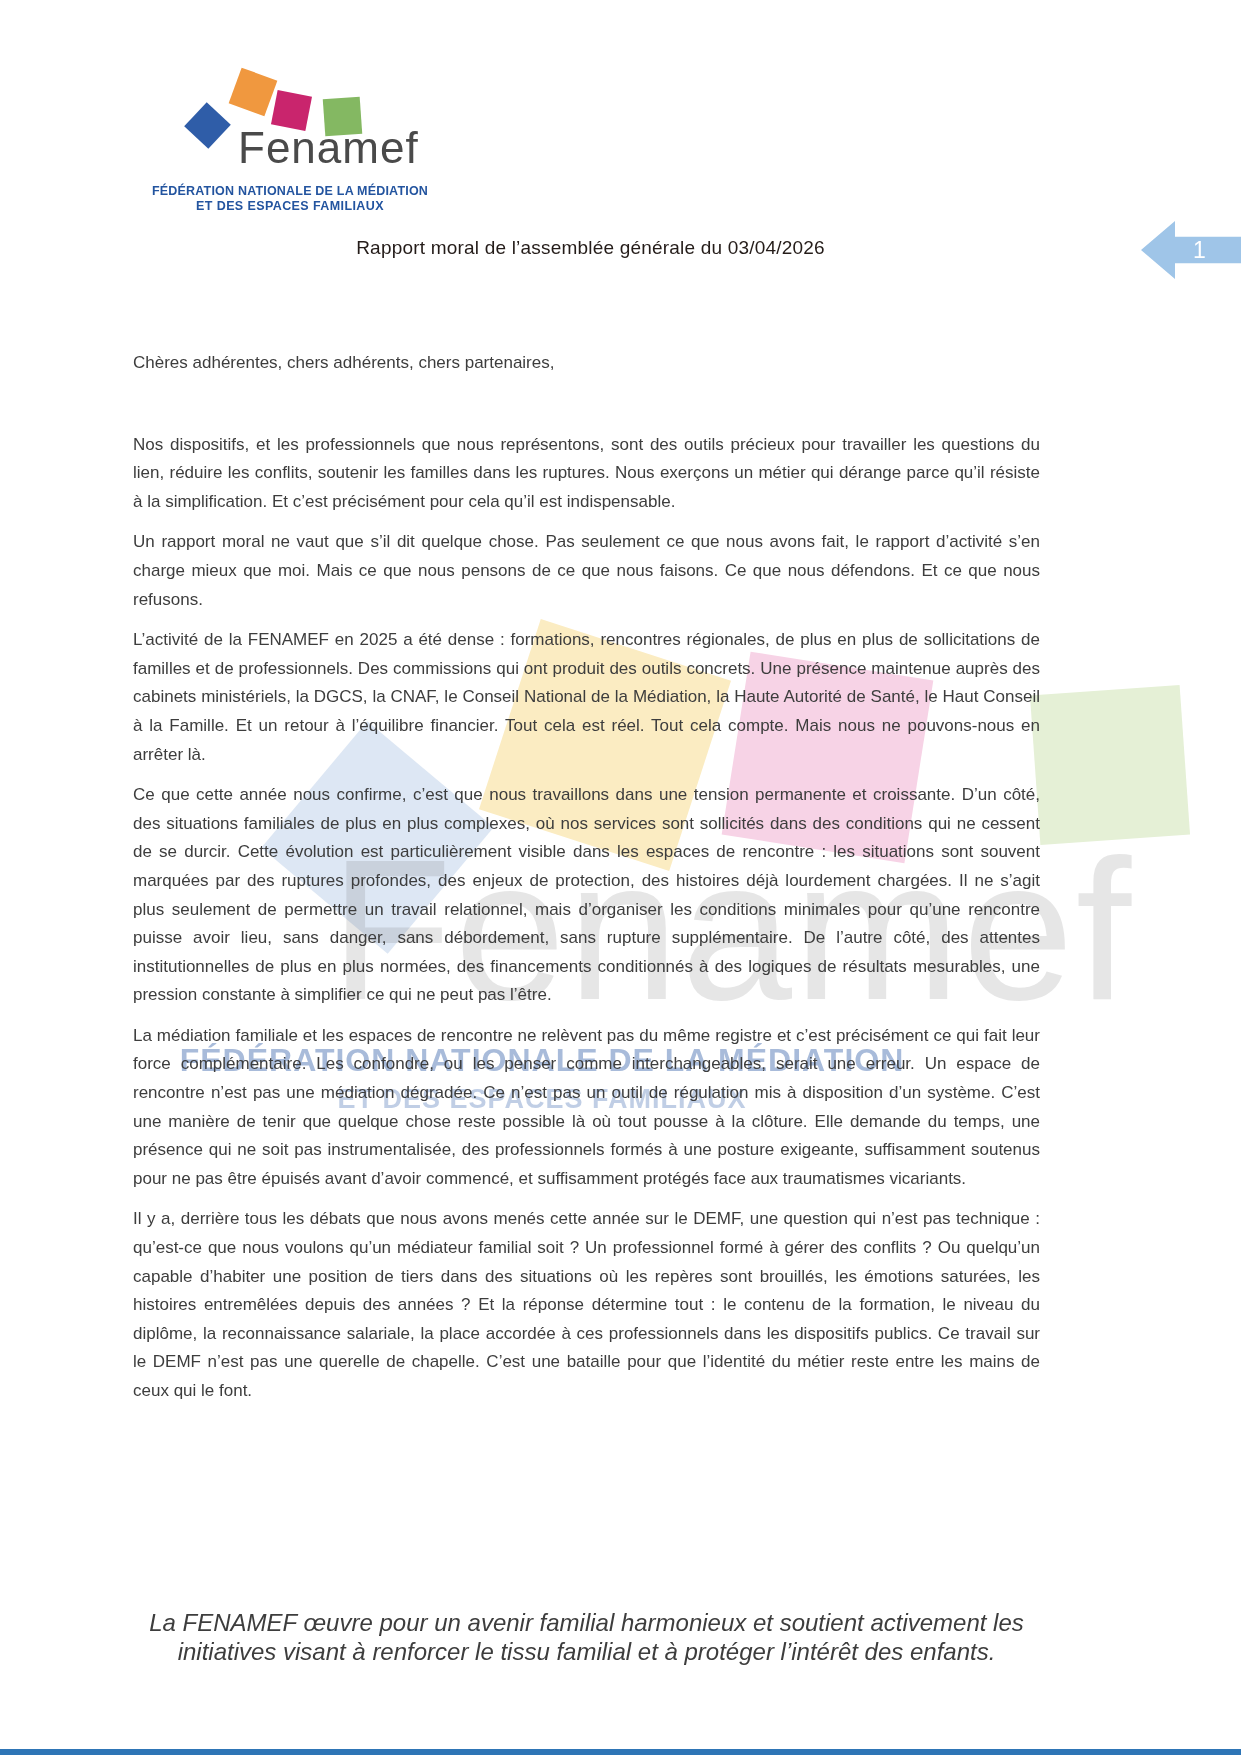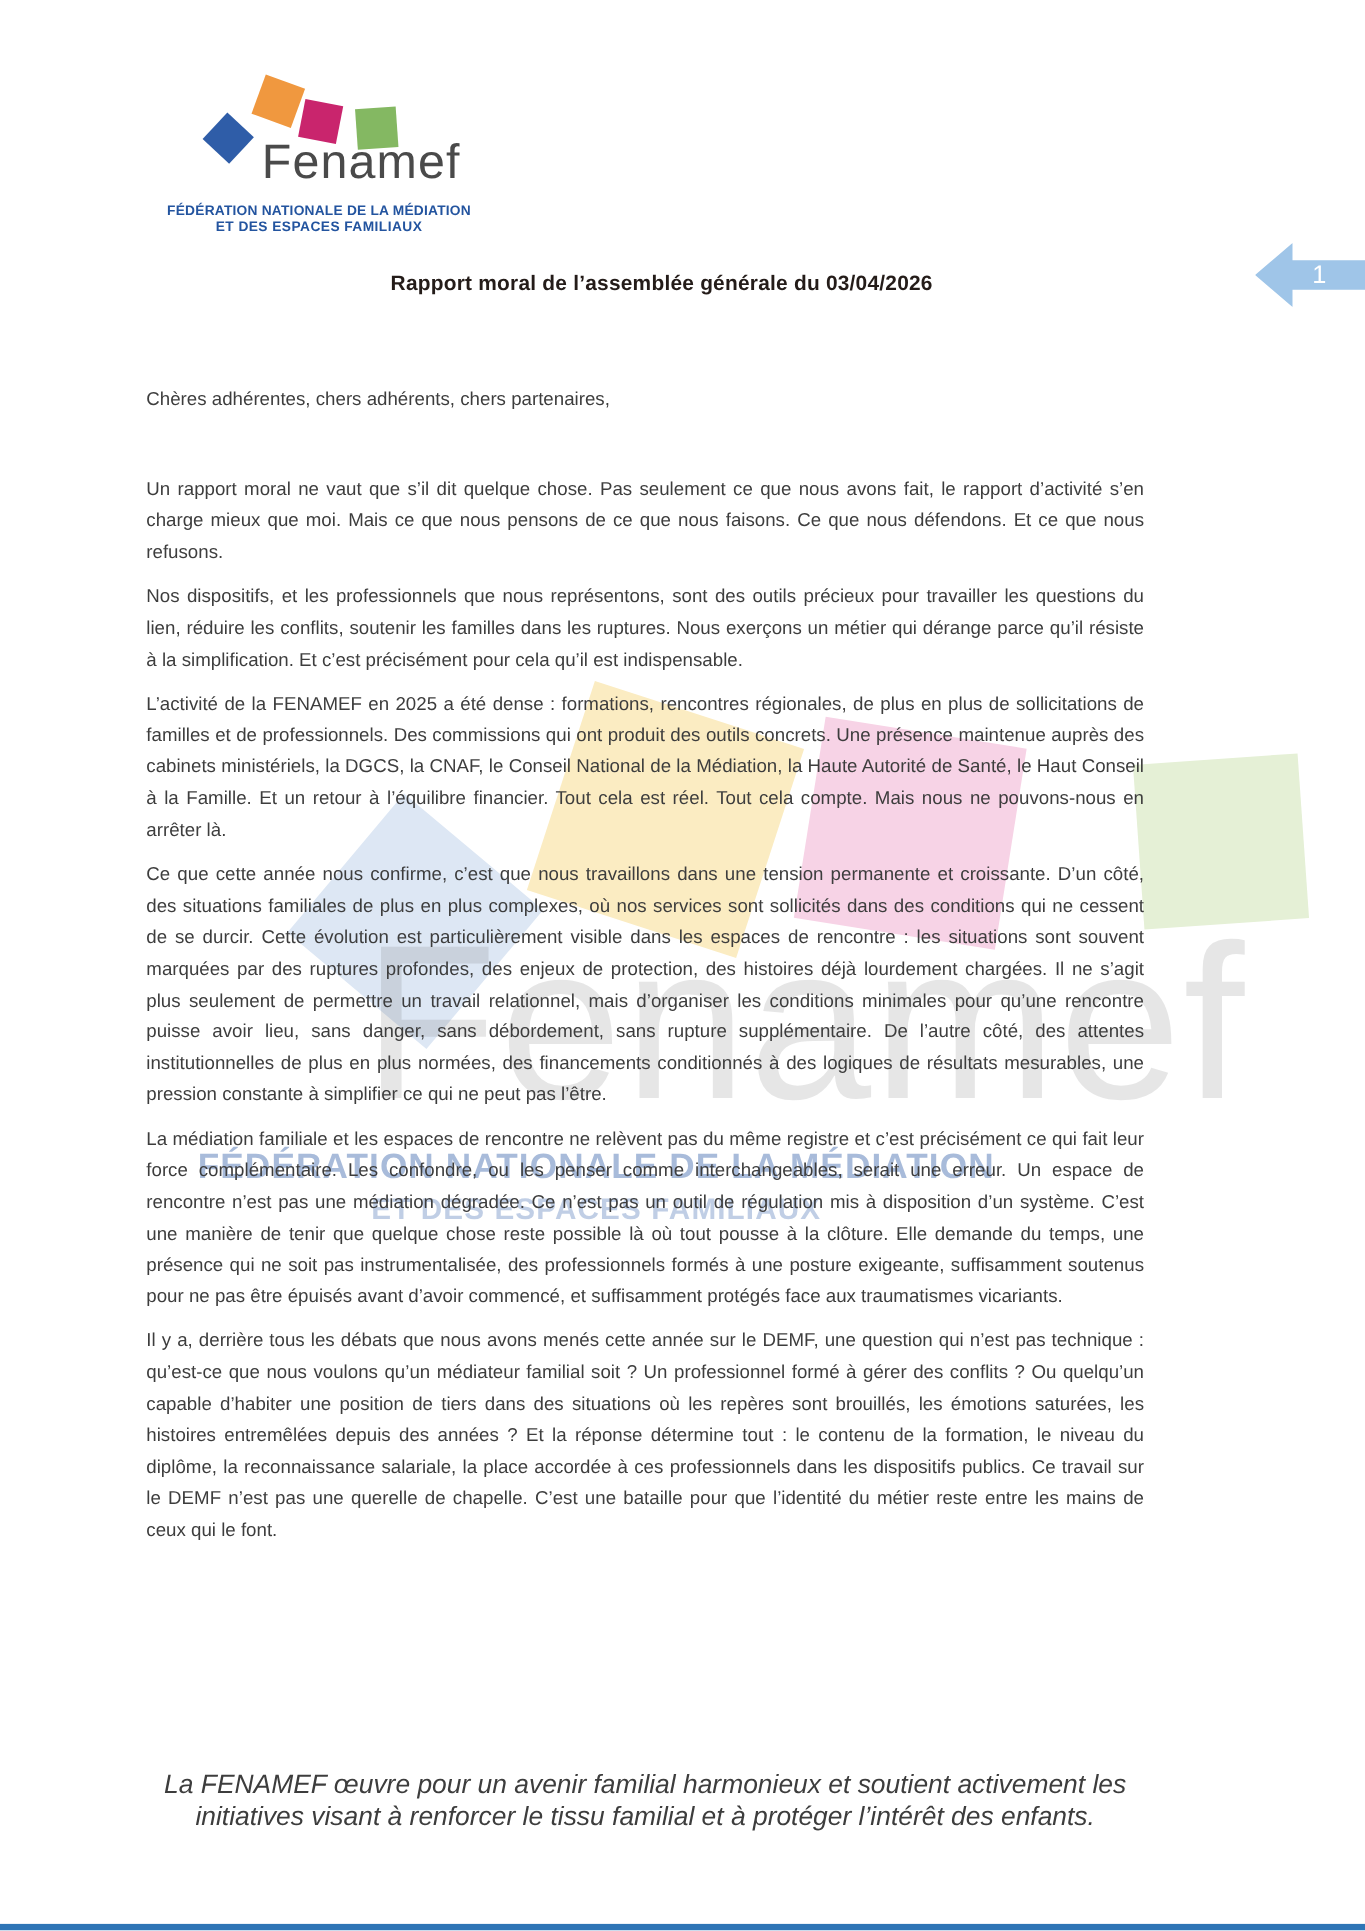--- a/index.html
+++ b/index.html
@@ -58,22 +58,22 @@
     clip-path:polygon(0% 50%, 34% 0%, 34% 27%, 100% 27%, 100% 73%, 34% 73%, 34% 100%);
   }
   .page-num{
     position:absolute;left:52px;top:50%;transform:translateY(-50%);
     color:#ffffff;font-size:23px;
   }
 
   
   .title{
     position:absolute;left:133px;top:233px;width:907px;z-index:1;
-    margin:15px;text-align:center;
-    font-size:19px;font-weight:bold;color:#241c19;letter-spacing:0.2px;
+    margin:4px;text-align:center;
+    font-size:19px;font-weight:normal;color:#241c19;letter-spacing:0.2px;
   }
   .content{
     position:absolute;left:133px;top:349px;width:907px;z-index:1;
     font-size:17px;line-height:28.6px;color:#3d3d3d;
   }
   .greeting{margin:0 0 53px 0;}
   .para{margin:0 0 12px 0;text-align:justify;}
   .footer{
     position:absolute;left:133px;top:1608px;width:907px;z-index:1;
     text-align:center;font-style:italic;
@@ -112,22 +112,22 @@
   </header>
 
   <div class="page-tab">
     <span class="page-num">1</span>
   </div>
 
   <h1 class="title">Rapport moral de l’assemblée générale du 03/04/2026</h1>
 
   <main class="content">
     <p class="greeting">Chères adhérentes, chers adhérents, chers partenaires,</p>
+    <p class="para">Nos dispositifs, et les professionnels que nous représentons, sont des outils précieux pour travailler les questions du lien, réduire les conflits, soutenir les familles dans les ruptures. Nous exerçons un métier qui dérange parce qu’il résiste à la simplification. Et c’est précisément pour cela qu’il est indispensable.</p>
     <p class="para">Un rapport moral ne vaut que s’il dit quelque chose. Pas seulement ce que nous avons fait, le rapport d’activité s’en charge mieux que moi. Mais ce que nous pensons de ce que nous faisons. Ce que nous défendons. Et ce que nous refusons.</p>
-    <p class="para">Nos dispositifs, et les professionnels que nous représentons, sont des outils précieux pour travailler les questions du lien, réduire les conflits, soutenir les familles dans les ruptures. Nous exerçons un métier qui dérange parce qu’il résiste à la simplification. Et c’est précisément pour cela qu’il est indispensable.</p>
     <p class="para">L’activité de la FENAMEF en 2025 a été dense : formations, rencontres régionales, de plus en plus de sollicitations de familles et de professionnels. Des commissions qui ont produit des outils concrets. Une présence maintenue auprès des cabinets ministériels, la DGCS, la CNAF, le Conseil National de la Médiation, la Haute Autorité de Santé, le Haut Conseil à la Famille. Et un retour à l’équilibre financier. Tout cela est réel. Tout cela compte. Mais nous ne pouvons-nous en arrêter là.</p>
     <p class="para">Ce que cette année nous confirme, c’est que nous travaillons dans une tension permanente et croissante. D’un côté, des situations familiales de plus en plus complexes, où nos services sont sollicités dans des conditions qui ne cessent de se durcir. Cette évolution est particulièrement visible dans les espaces de rencontre : les situations sont souvent marquées par des ruptures profondes, des enjeux de protection, des histoires déjà lourdement chargées. Il ne s’agit plus seulement de permettre un travail relationnel, mais d’organiser les conditions minimales pour qu’une rencontre puisse avoir lieu, sans danger, sans débordement, sans rupture supplémentaire. De l’autre côté, des attentes institutionnelles de plus en plus normées, des financements conditionnés à des logiques de résultats mesurables, une pression constante à simplifier ce qui ne peut pas l’être.</p>
     <p class="para">La médiation familiale et les espaces de rencontre ne relèvent pas du même registre et c’est précisément ce qui fait leur force complémentaire. Les confondre, ou les penser comme interchangeables, serait une erreur. Un espace de rencontre n’est pas une médiation dégradée. Ce n’est pas un outil de régulation mis à disposition d’un système. C’est une manière de tenir que quelque chose reste possible là où tout pousse à la clôture. Elle demande du temps, une présence qui ne soit pas instrumentalisée, des professionnels formés à une posture exigeante, suffisamment soutenus pour ne pas être épuisés avant d’avoir commencé, et suffisamment protégés face aux traumatismes vicariants.</p>
     <p class="para">Il y a, derrière tous les débats que nous avons menés cette année sur le DEMF, une question qui n’est pas technique : qu’est-ce que nous voulons qu’un médiateur familial soit ? Un professionnel formé à gérer des conflits ? Ou quelqu’un capable d’habiter une position de tiers dans des situations où les repères sont brouillés, les émotions saturées, les histoires entremêlées depuis des années ? Et la réponse détermine tout : le contenu de la formation, le niveau du diplôme, la reconnaissance salariale, la place accordée à ces professionnels dans les dispositifs publics. Ce travail sur le DEMF n’est pas une querelle de chapelle. C’est une bataille pour que l’identité du métier reste entre les mains de ceux qui le font.</p>
   </main>
 
   <footer class="footer">La FENAMEF œuvre pour un avenir familial harmonieux et soutient activement les initiatives visant à renforcer le tissu familial et à protéger l’intérêt des enfants.</footer>
 
   <div class="bottom-rule"></div>
 

